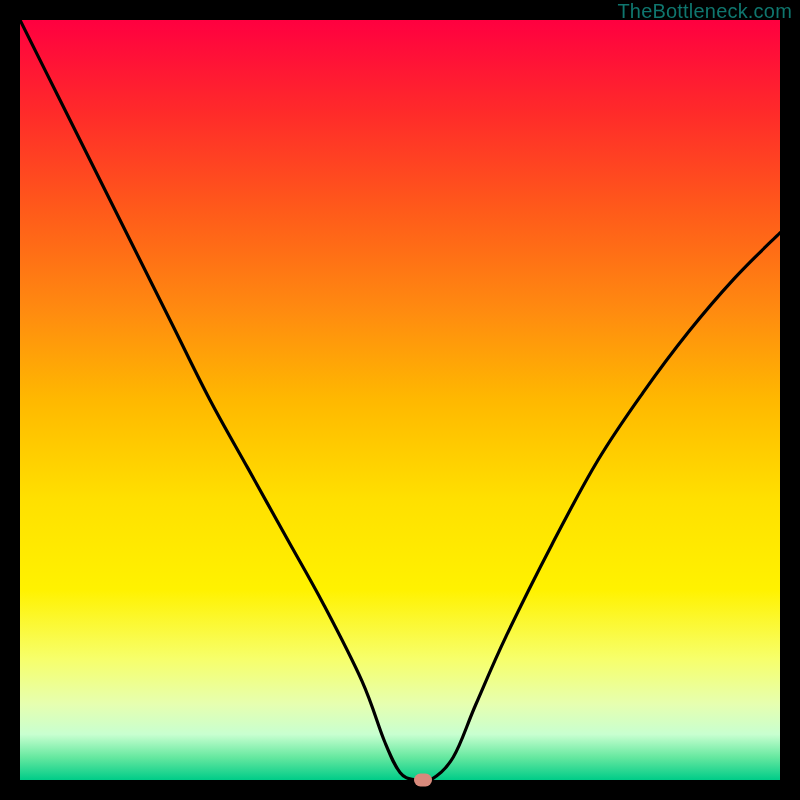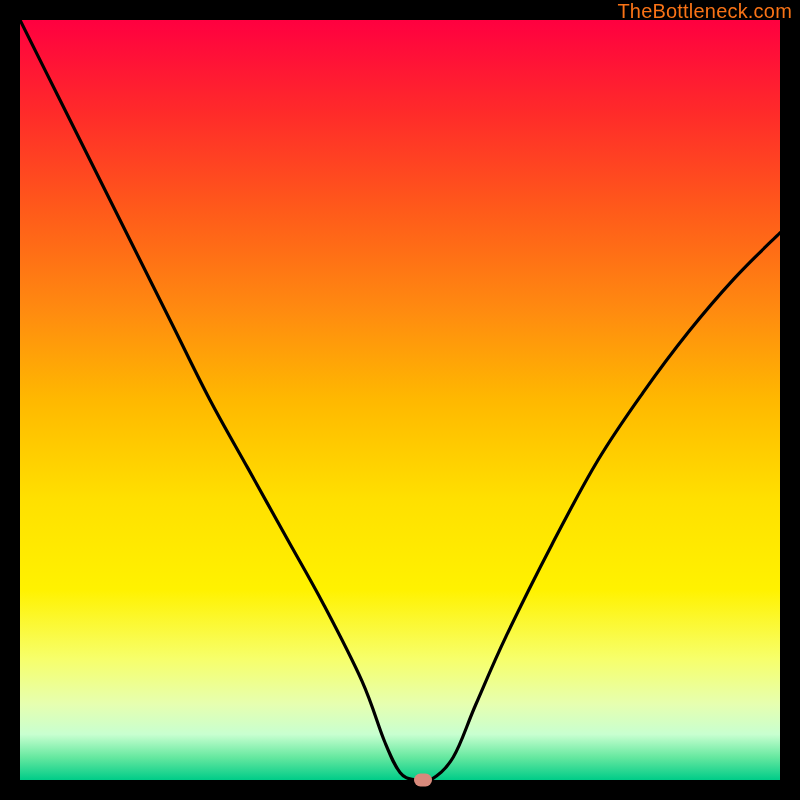--- a/index.html
+++ b/index.html
@@ -43,21 +43,21 @@
     position: absolute;
     left: 0;
     top: 0;
     width: 760px;
     height: 760px;
   }
   .watermark {
     position: absolute;
     top: 0;
     right: 8px;
-    color: #f97316;
+    color: #0f766e;
     font-size: 20px;
     font-weight: 500;
     letter-spacing: 0.2px;
     user-select: none;
   }
   .marker {
     position: absolute;
     width: 18px;
     height: 13px;
     background: #d98a7c;

